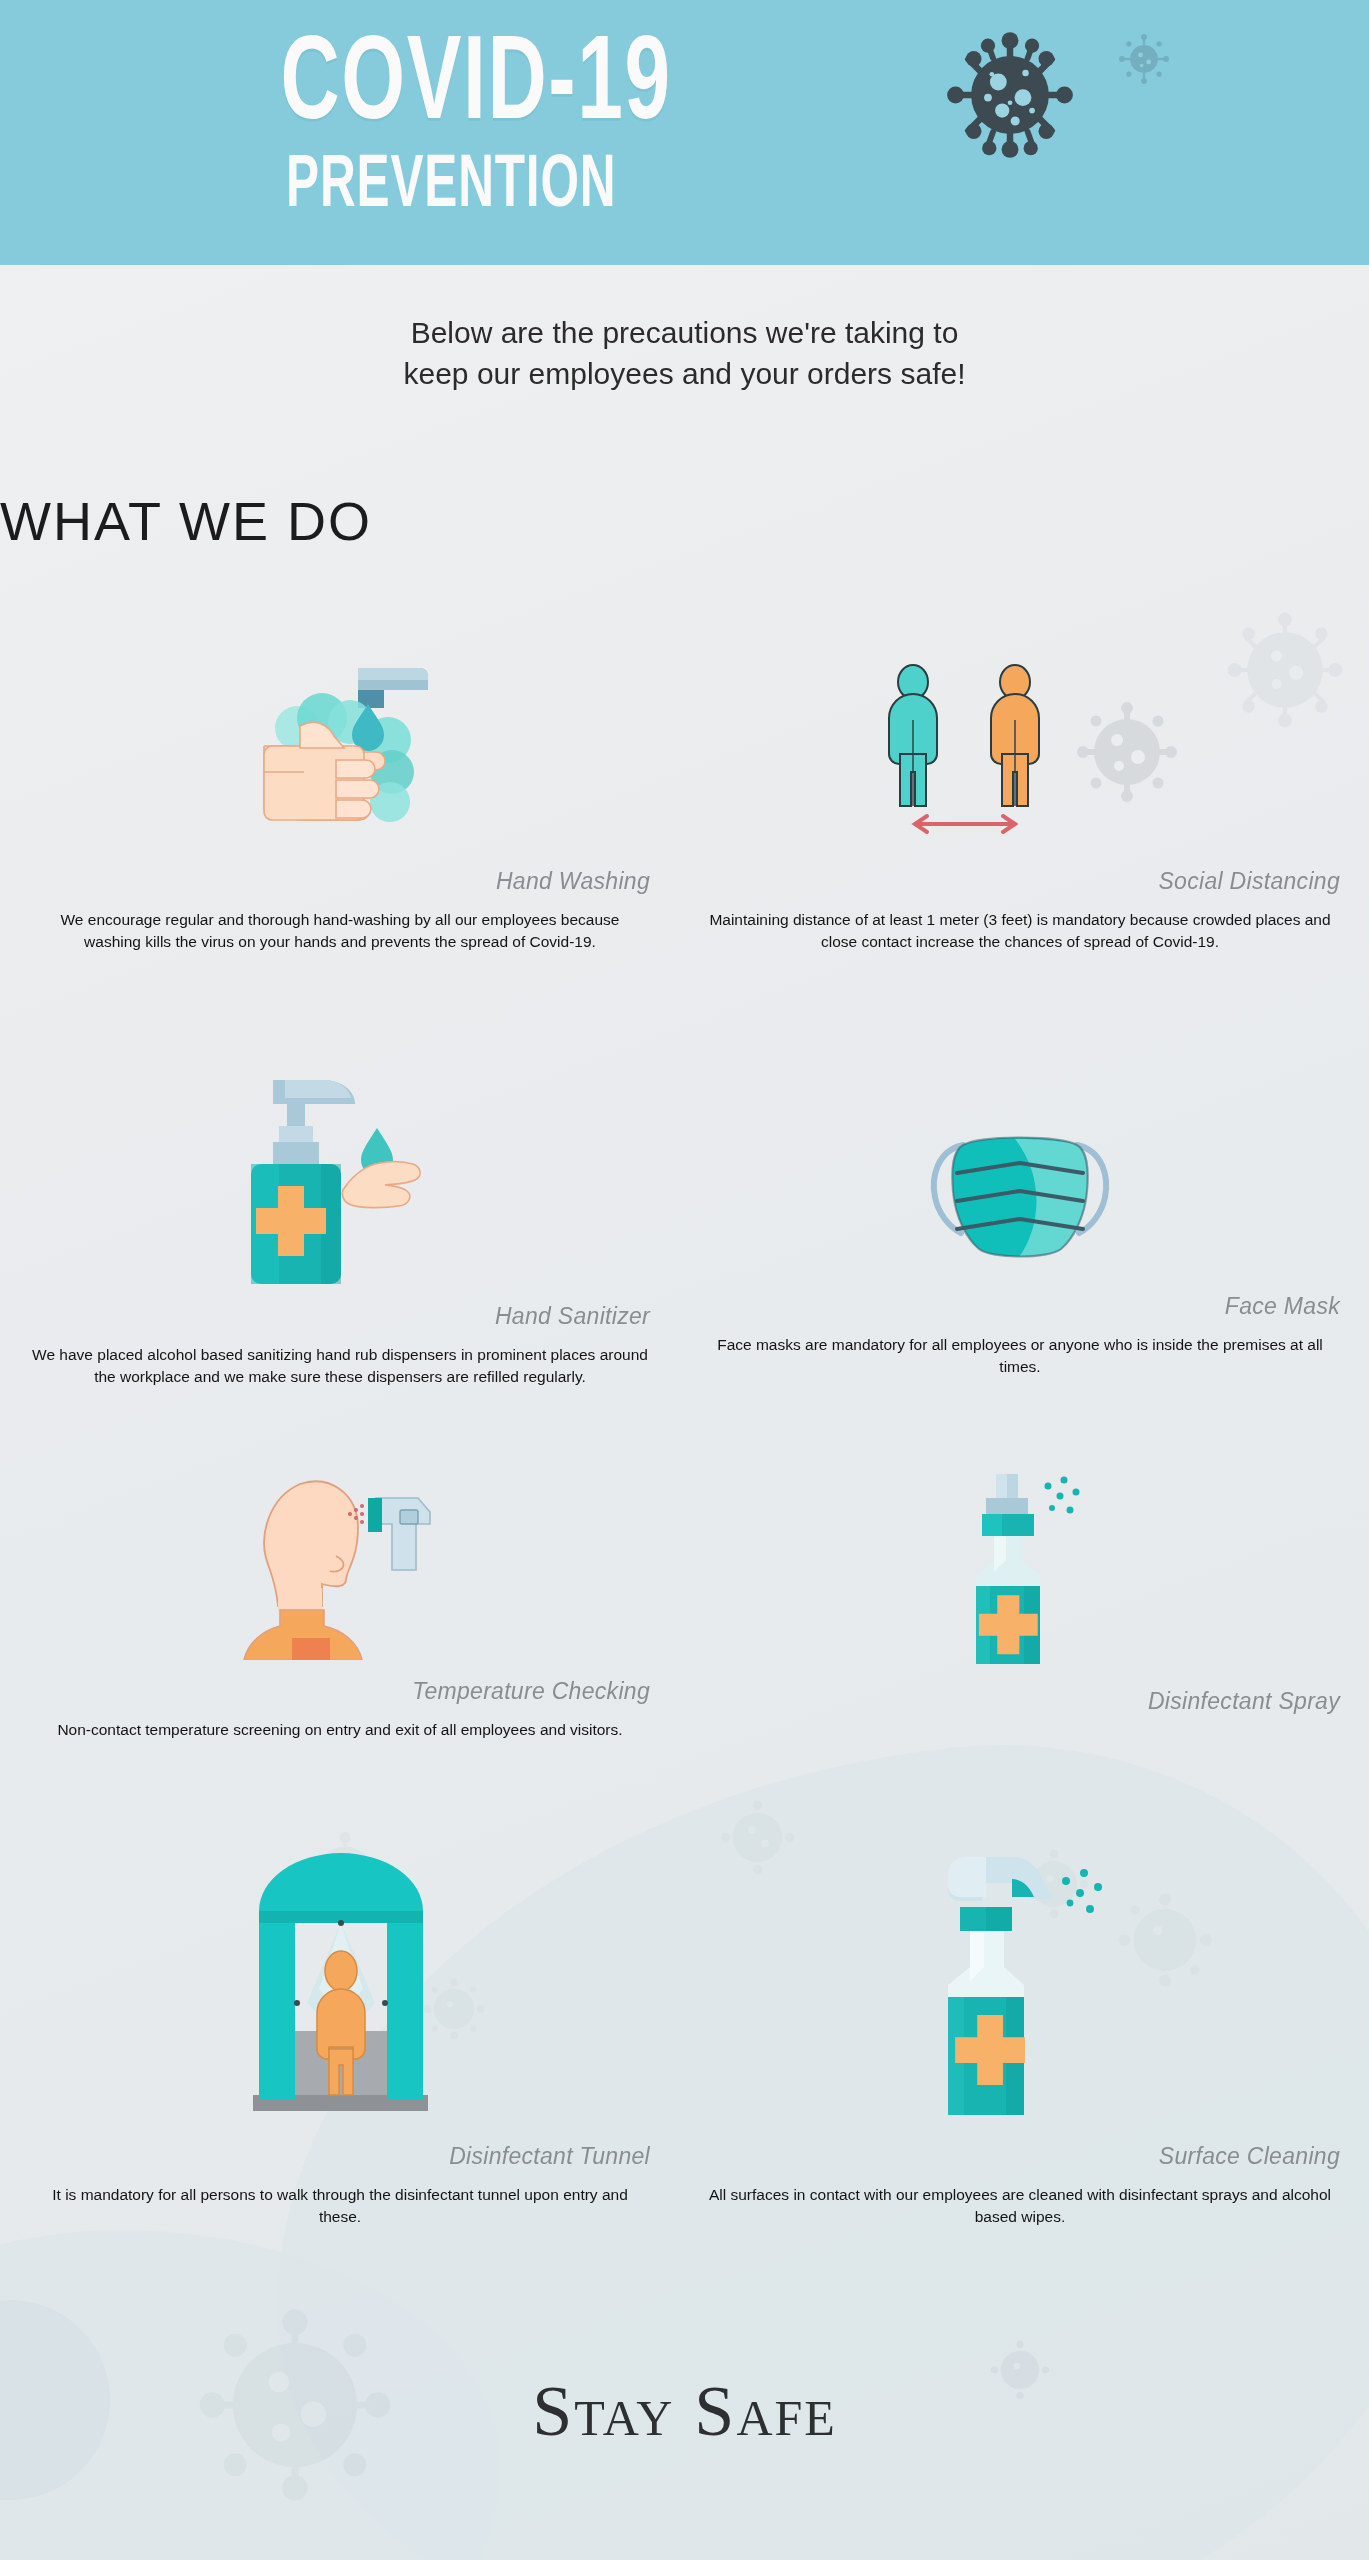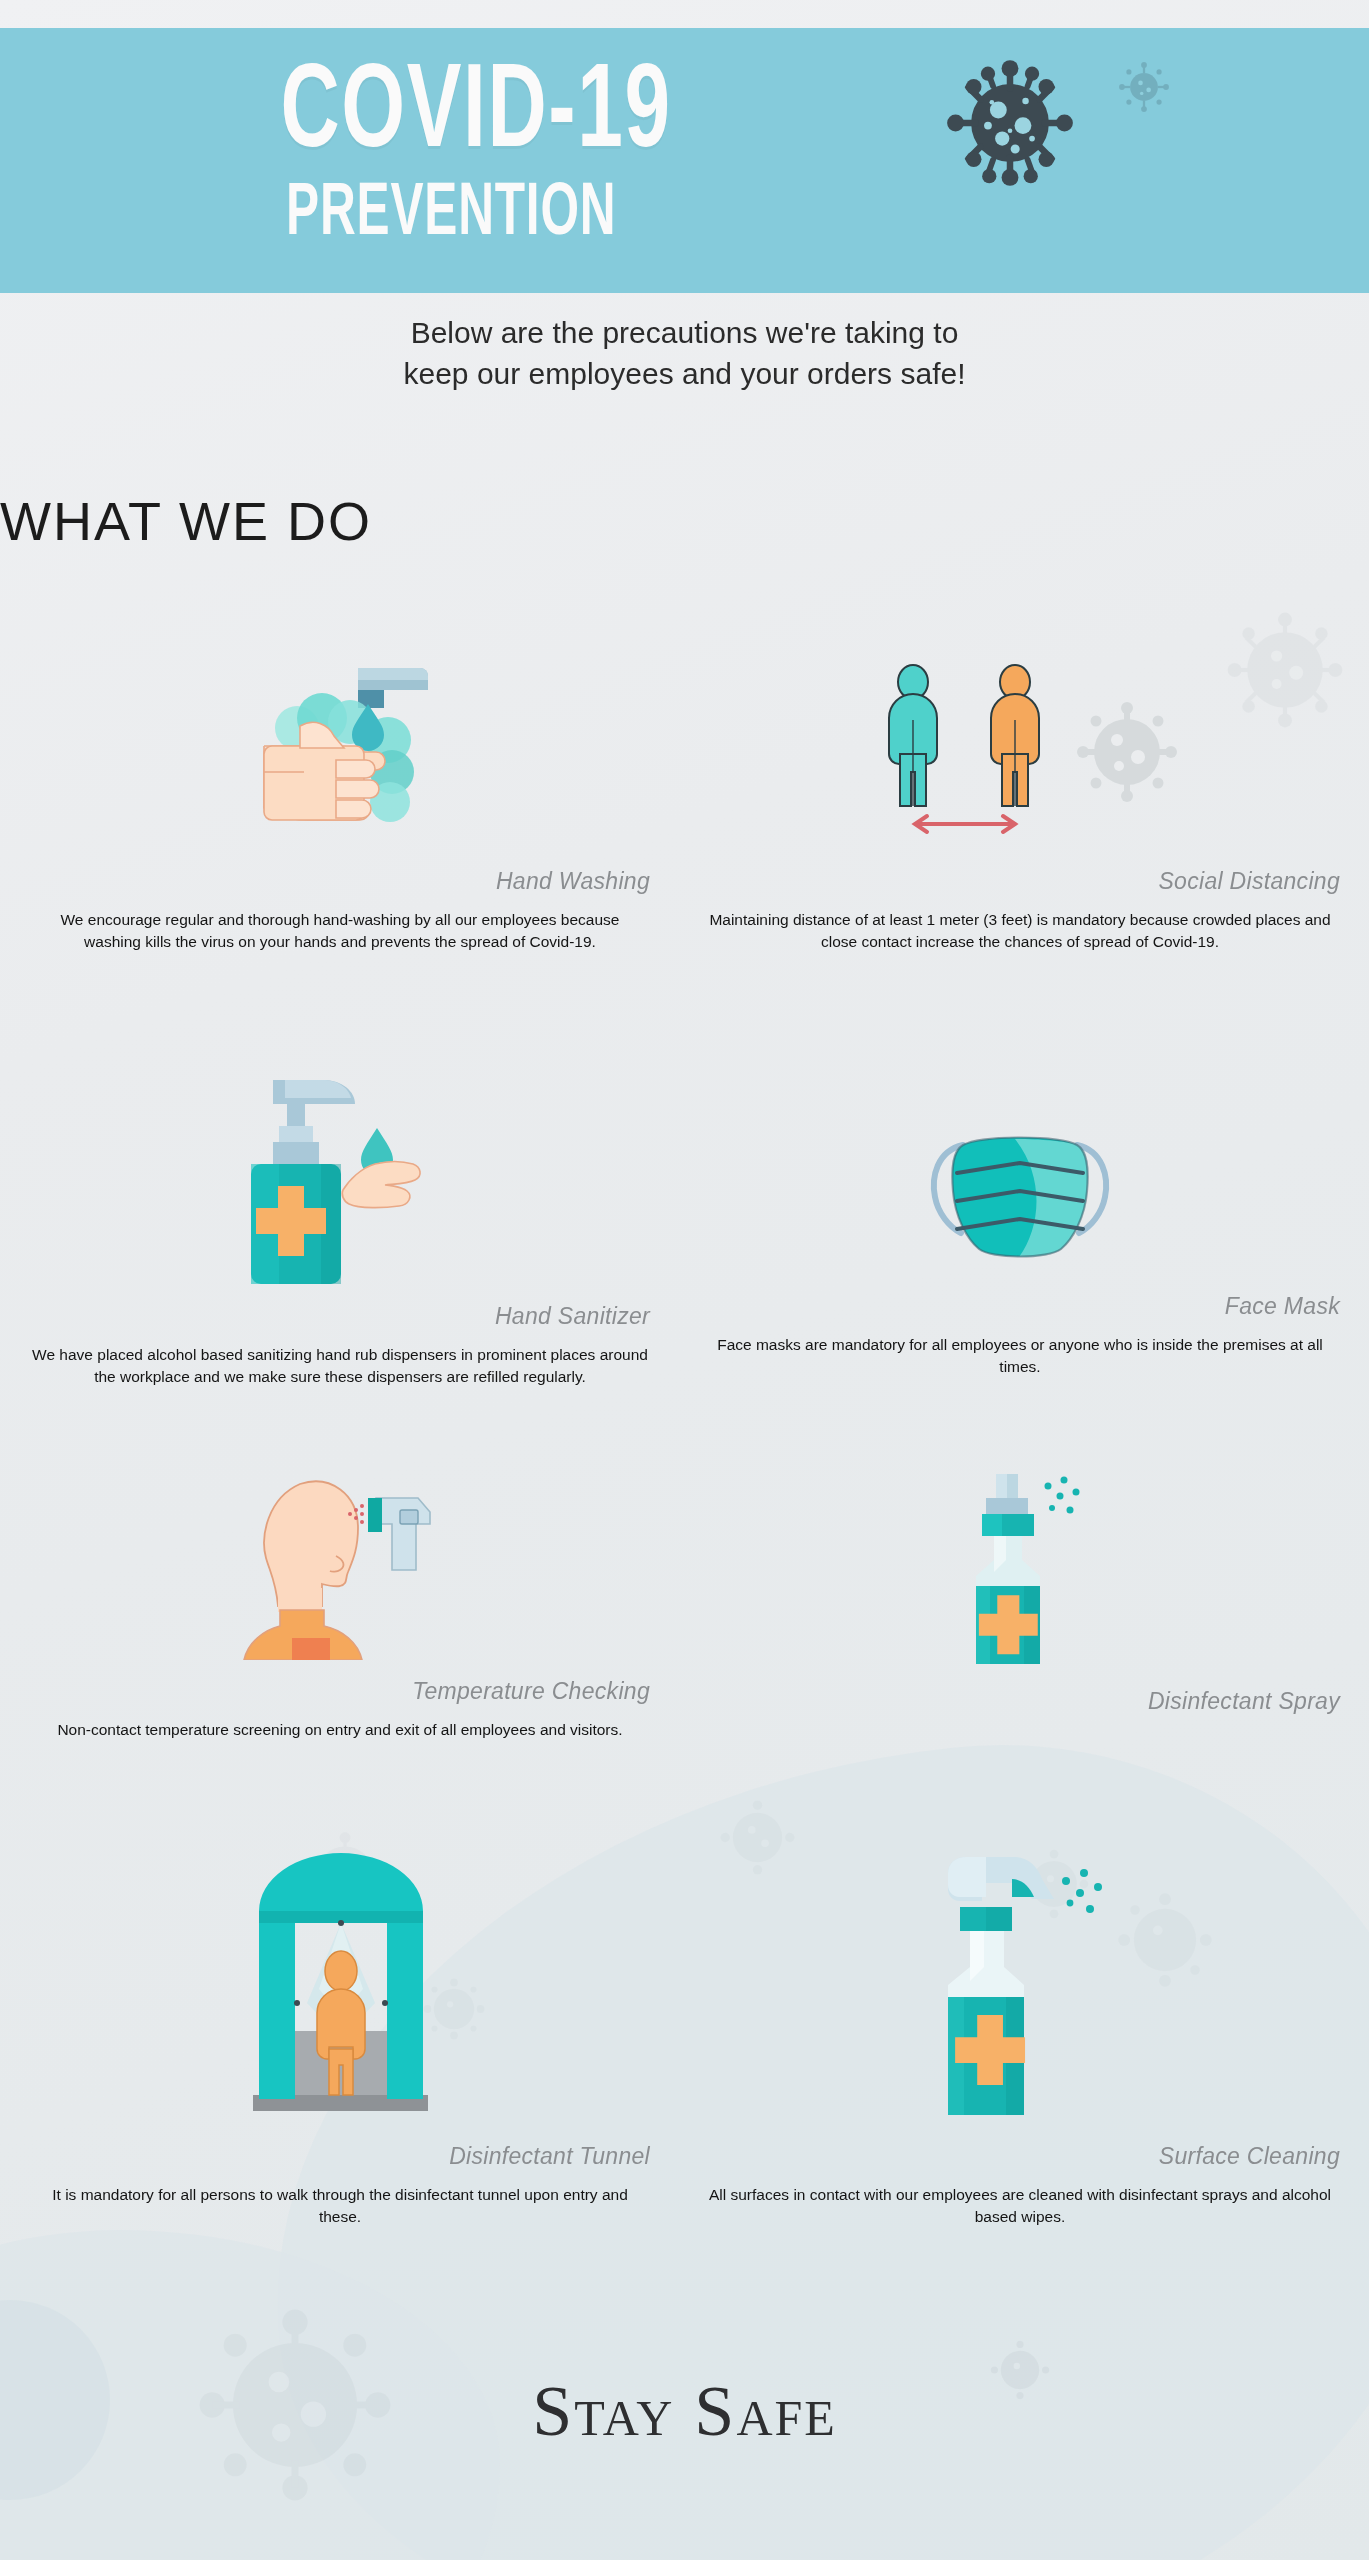--- a/index.html
+++ b/index.html
@@ -35,21 +35,20 @@
   }
   .blob-dot{
     position:absolute;left:-90px;top:2300px;
     width:200px;height:200px;border-radius:50%;
     background:#d6e1e6;opacity:.8;
   }
   
   .banner{
     position:absolute;left:0;top:0;width:1369px;height:265px;
     background:#85cbdb;
-    margin-top:28px;
   }
   .covid-word{
     font-family:"Liberation Sans", sans-serif;
     font-weight:bold;
     font-size:100px;
     letter-spacing:2px;
     color:#fafafa;
     line-height:1;
     transform:scaleX(.82) scaleY(1.18);
     transform-origin:center top;

